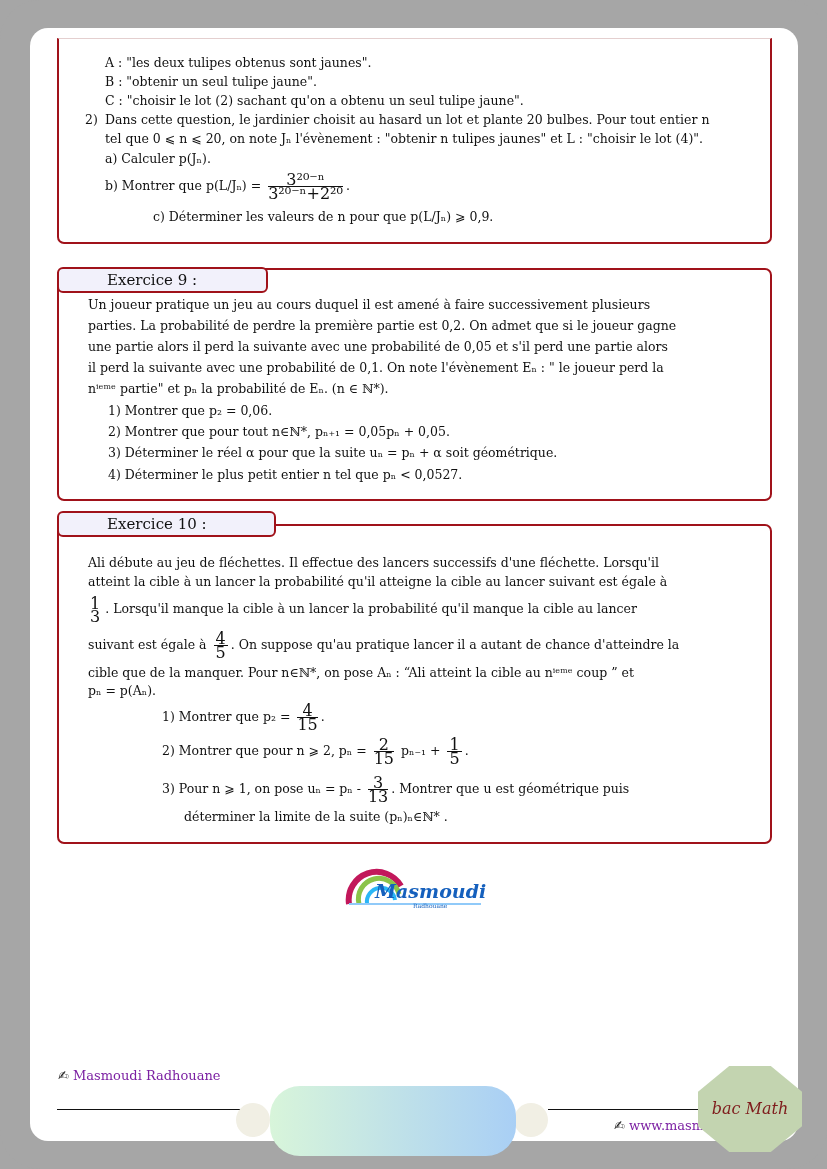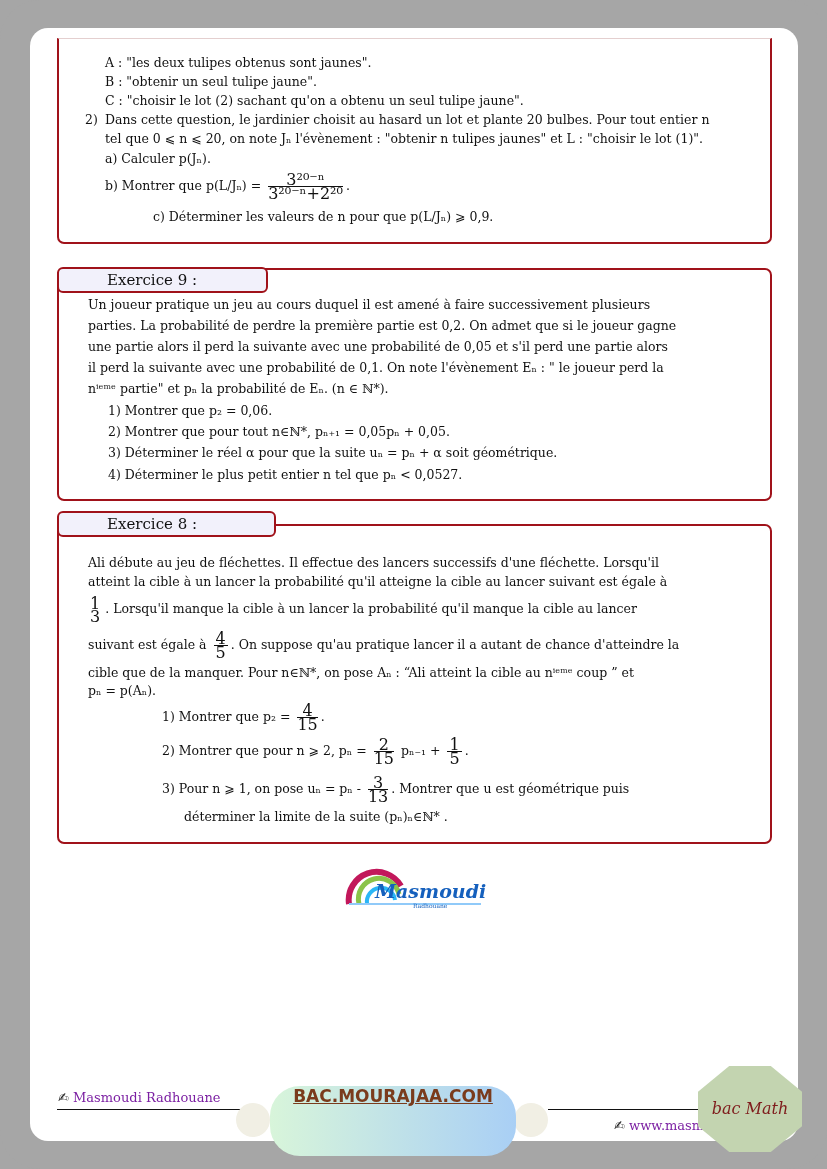--- a/index.html
+++ b/index.html
@@ -35,42 +35,42 @@
 
 <div class="outer"></div>
 <div class="page"></div>
 
 <div class="box top" style="left:57px; top:38px; width:711px; height:203px;"></div>
 <div class="txt" style="left:105px; top:52px;">A : "les deux tulipes obtenus sont jaunes".</div>
 <div class="txt" style="left:105px; top:71px;">B : "obtenir un seul tulipe jaune".</div>
 <div class="txt" style="left:105px; top:90px;">C : "choisir le lot (2) sachant qu'on a obtenu un seul tulipe jaune".</div>
 <div class="txt" style="left:85px; top:109px;">2)</div>
 <div class="txt" style="left:105px; top:109px;">Dans cette question, le jardinier choisit au hasard un lot et plante 20 bulbes. Pour tout entier n</div>
-<div class="txt" style="left:105px; top:128px;">tel que 0 ⩽ n ⩽ 20, on note Jₙ l'évènement : "obtenir n tulipes jaunes" et L : "choisir le lot (1)".</div>
+<div class="txt" style="left:105px; top:128px;">tel que 0 ⩽ n ⩽ 20, on note Jₙ l'évènement : "obtenir n tulipes jaunes" et L : "choisir le lot (4)".</div>
 <div class="txt" style="left:105px; top:148px;">a)  Calculer p(Jₙ).</div>
 <div class="txt" style="left:105px; top:172px; line-height:28px;">
   <span>b)  Montrer que p(L/Jₙ) =</span>
   <span class="frac"><span class="num">3²⁰⁻ⁿ</span><span>3²⁰⁻ⁿ+2²⁰</span></span>.
 </div>
 <div class="txt" style="left:105px; top:206px;margin-left:48px;">c)  Déterminer les valeurs de n pour que p(L/Jₙ) ⩾ 0,9.</div>
 
 <div class="box" style="left:57px; top:268px; width:711px; height:229px;"></div>
 <div class="title" style="left:57px; top:255px; width:211px;margin-top:12px;">Exercice 9 :</div>
 <div class="txt" style="left:88px; top:294px;">Un joueur pratique un jeu au cours duquel il est amené à faire successivement plusieurs</div>
 <div class="txt" style="left:88px; top:315px;">parties. La probabilité de perdre la première partie est 0,2. On admet que si le joueur gagne</div>
 <div class="txt" style="left:88px; top:336px;">une partie alors il perd la suivante avec une probabilité de 0,05 et s'il perd une partie alors</div>
 <div class="txt" style="left:88px; top:357px;">il perd la suivante avec une probabilité de 0,1. On note l'évènement Eₙ : " le joueur perd la</div>
 <div class="txt" style="left:88px; top:378px;">nⁱᵉᵐᵉ partie" et pₙ la probabilité de Eₙ. (n ∈ ℕ*).</div>
 <div class="txt" style="left:108px; top:400px;">1)  Montrer que p₂ = 0,06.</div>
 <div class="txt" style="left:108px; top:421px;">2)  Montrer que pour tout n∈ℕ*, pₙ₊₁ = 0,05pₙ + 0,05.</div>
 <div class="txt" style="left:108px; top:442px;">3)  Déterminer le réel α pour que la suite uₙ = pₙ + α soit géométrique.</div>
 <div class="txt" style="left:108px; top:464px;">4)  Déterminer le plus petit entier n tel que pₙ &lt; 0,0527.</div>
 
 <div class="box" style="left:57px; top:524px; width:711px; height:316px;"></div>
-<div class="title" style="left:57px; top:511px; width:219px;">Exercice 8 :</div>
+<div class="title" style="left:57px; top:511px; width:219px;">Exercice 10 :</div>
 <div class="txt" style="left:88px; top:552px;">Ali débute au jeu de fléchettes. Il effectue des lancers successifs d'une fléchette. Lorsqu'il</div>
 <div class="txt" style="left:88px; top:571px;">atteint la cible à un lancer la probabilité qu'il atteigne la cible au lancer suivant est égale à</div>
 <div class="txt" style="left:88px; top:594px; line-height:30px;">
   <span class="frac" style="margin-left:0;"><span class="num" style="border:none;">1</span><span>3</span></span><span>. Lorsqu'il manque la cible à un lancer la probabilité qu'il manque la cible au lancer</span>
 </div>
 <div class="txt" style="left:88px; top:630px; line-height:30px;">
   <span>suivant est égale à</span>
   <span class="frac"><span class="num">4</span><span>5</span></span><span>. On suppose qu'au pratique lancer il a autant de chance d'atteindre la</span>
 </div>
 <div class="txt" style="left:88px; top:662px;">cible que de la manquer. Pour n∈ℕ*, on pose Aₙ : “Ali atteint la cible au nⁱᵉᵐᵉ coup ” et</div>
@@ -97,26 +97,25 @@
     <path d="M14 38 A20 20 0 0 1 54 28" stroke="#8bc34a" stroke-width="5" fill="none"></path>
     <path d="M22 38 A13 13 0 0 1 50 34" stroke="#29b6f6" stroke-width="4" fill="none"></path>
     <line x1="4" y1="38" x2="136" y2="38" stroke="#90caf9" stroke-width="2"></line>
   </svg>
   <span class="logo-text">Masmoudi</span>
   <span class="logo-sub">Radhouane</span>
 </div>
 
 <div class="footer-line" style="left:57px; top:1109px; width:200px;"></div>
 <div class="footer-line" style="left:548px; top:1109px; width:220px;"></div>
-<div class="footer-text" style="left:58px; top:1090px;">
+<div class="footer-text" style="left:58px; top:1068px;">
   <span class="pen">✍</span>
   <span>Masmoudi Radhouane</span>
 </div>
 <div class="footer-text" style="left:614px; top:1118px;">
   <span class="pen">✍</span>
   <span>www.masm</span>
 </div>
 <div class="badge" style="left:236px; top:1103px;"></div>
 <div class="badge" style="left:514px; top:1103px;"></div>
 <div class="banner">
-  <span class="url">BAC.MOURAJAA.COM</span>
 </div>
 <div class="bacmath">bac Math</div>
 
 </body></html>

